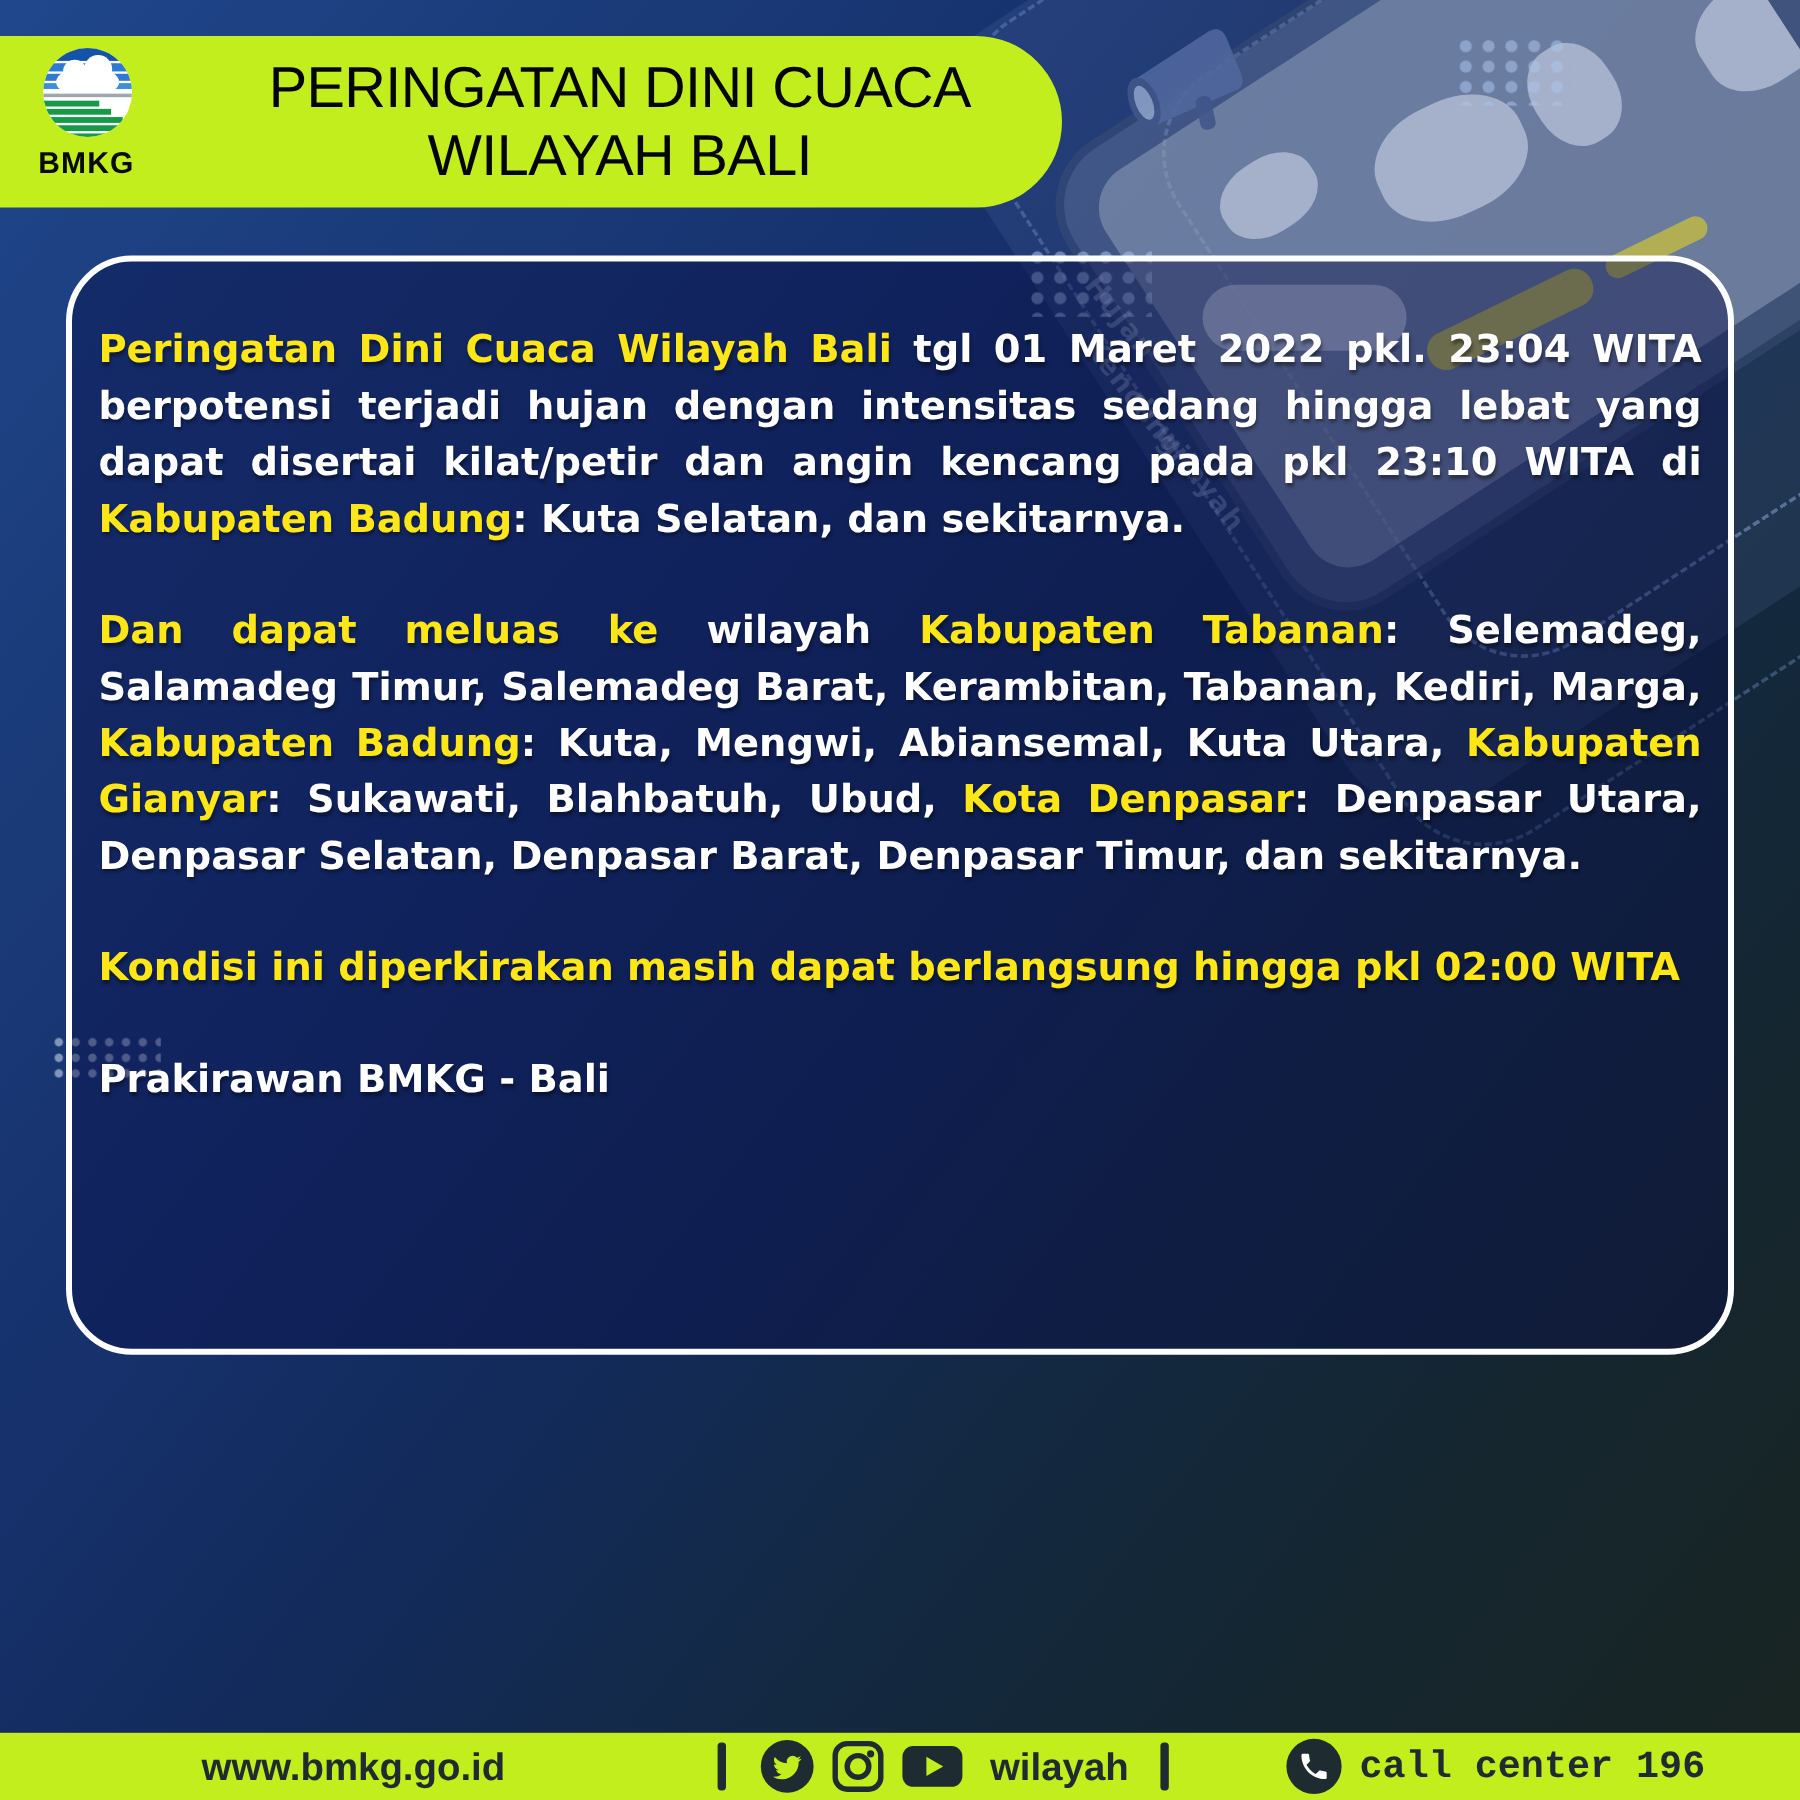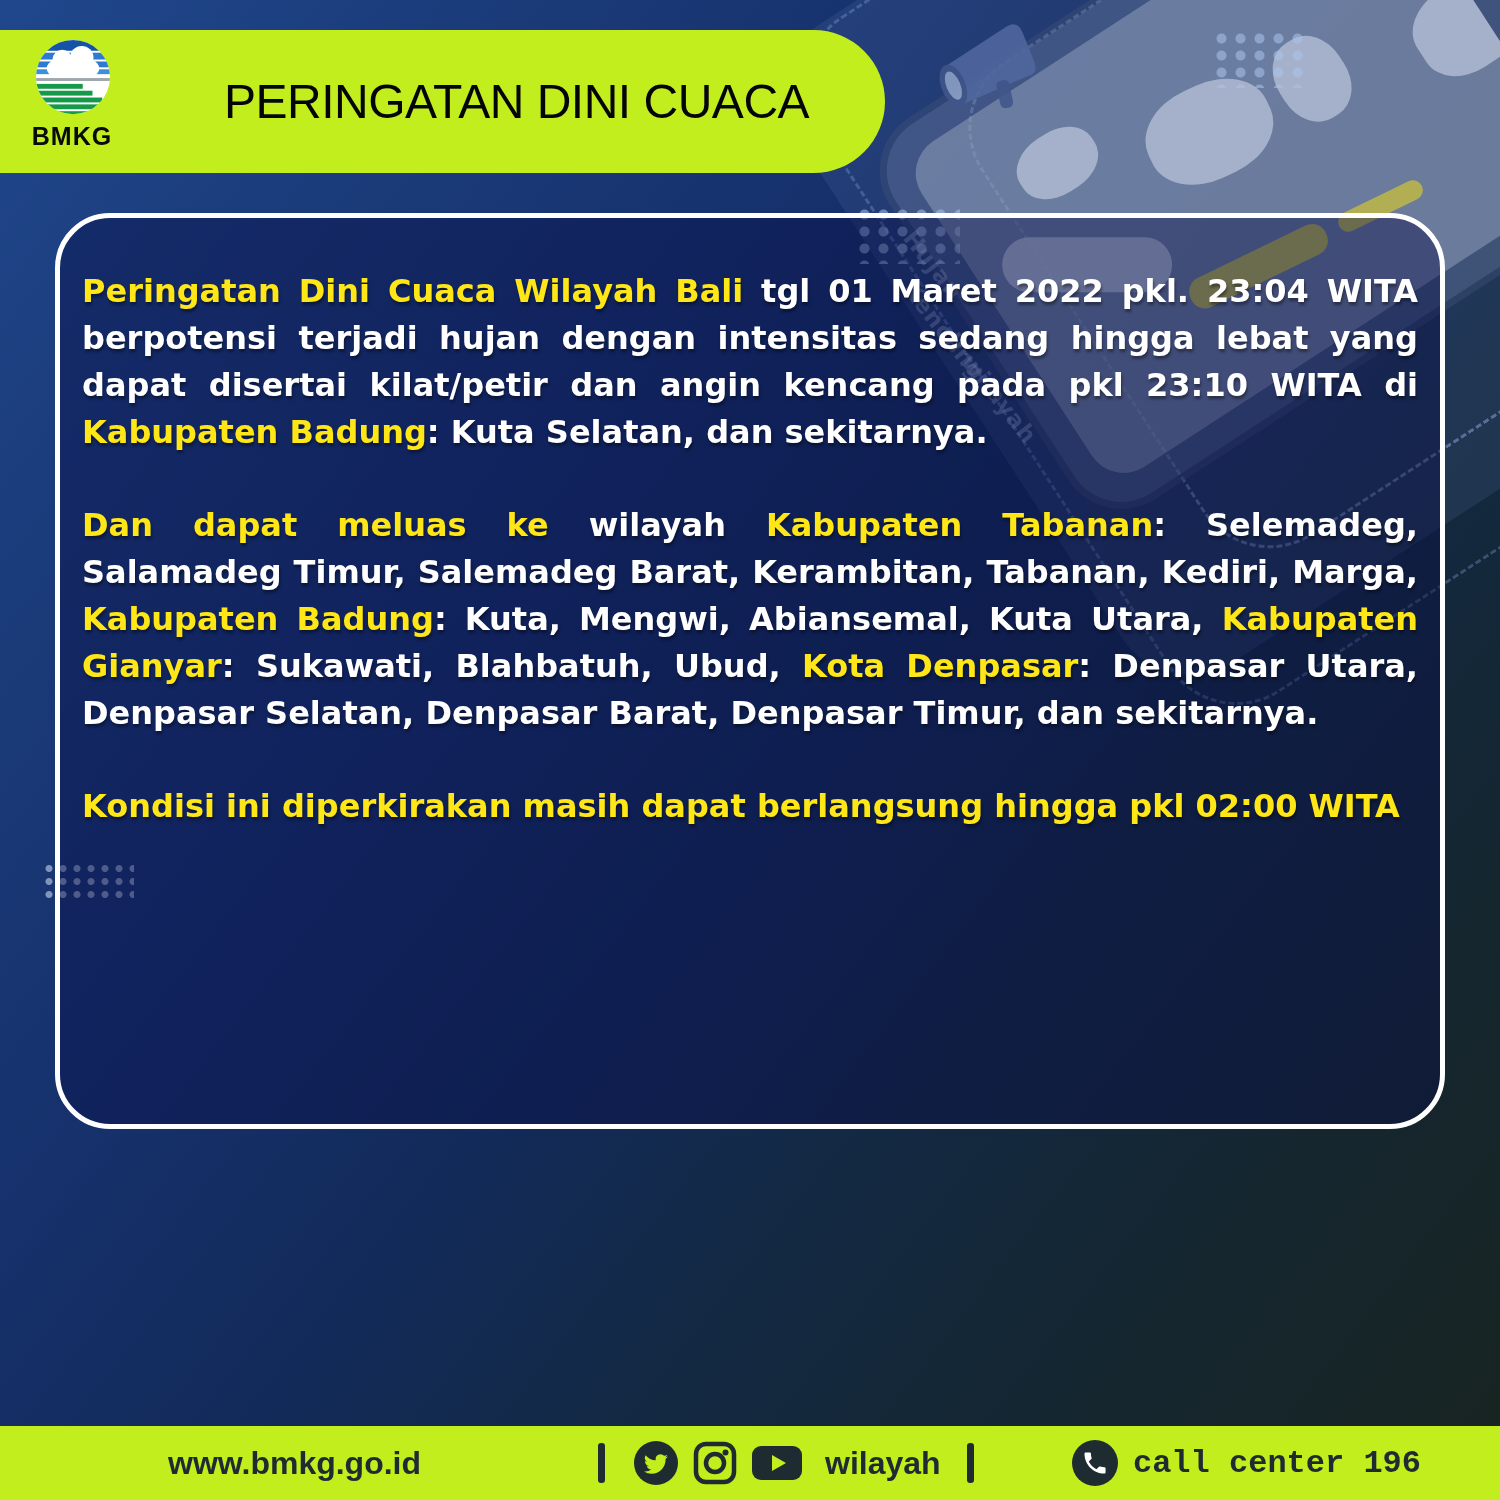--- a/index.html
+++ b/index.html
@@ -54,21 +54,21 @@
   
   .alert-box{position:absolute;left:55px;top:213px;width:1390px;height:916px;z-index:2;
     box-sizing:border-box;border:5px solid #fff;border-radius:55px;
     background:rgba(10,14,72,.42);padding:50px 22px 0 22px;}
   .para{margin:0 0 46px 0;font-size:32px;line-height:47px;font-weight:bold;
     text-align:justify;color:var(--white);text-shadow:1px 3px 3px rgba(0,0,0,.4);}
   .para:last-child{margin-bottom:0;}
   .para .hl{color:var(--yellow);}
   .para .wt{color:var(--white);}
   
-  .footer{position:absolute;left:0;bottom:0;width:100%;height:74px;z-index:3;background:var(--green);
+  .footer{position:absolute;left:0;bottom:0;width:100%;height:56px;z-index:3;background:var(--green);
     display:flex;align-items:center;color:var(--ink);
     font-family:"Liberation Sans",sans-serif;font-weight:bold;font-size:32px;}
   .f-web{margin-left:168px;}
   .f-sp1{flex:1;} .f-sp2{flex:.55;}
   .f-sep{width:7px;height:40px;background:var(--ink);border-radius:3px;}
   .icons{display:flex;align-items:center;gap:13px;margin:0 22px 0 28px;}
   .f-handle{margin-right:26px;}
   .f-phone{margin:0 14px 0 0;display:flex;}
   .f-call{margin-right:79px;white-space:nowrap;font-family:Liberation Mono, monospace;}
 </style>
@@ -130,28 +130,30 @@
           <rect x="0" y="54" width="60" height="5" fill="#169a4a"></rect>
           <rect x="0" y="61" width="70" height="5" fill="#169a4a"></rect>
           <rect x="0" y="68" width="80" height="5" fill="#169a4a"></rect>
           <rect x="0" y="75" width="80" height="8" fill="#169a4a"></rect>
         </g>
       </svg>
       <div class="logo-label">BMKG</div>
     </div>
     <div class="titles">
       <div class="title-line">PERINGATAN DINI CUACA</div>
+      <div class="title-line">WILAYAH BALI</div>
     </div>
   </header>
 
   <main class="alert-box">
     <div>
         <p class="para"><span class="hl">Peringatan Dini Cuaca Wilayah Bali</span><span class="wt"> tgl 01 Maret 2022 pkl. 23:04 WITA berpotensi terjadi hujan dengan intensitas sedang hingga lebat yang dapat disertai kilat/petir dan angin kencang pada pkl 23:10 WITA di </span><span class="hl">Kabupaten Badung</span><span class="wt">: Kuta Selatan, dan sekitarnya.</span></p>
         <p class="para"><span class="hl">Dan dapat meluas ke</span><span class="wt"> wilayah </span><span class="hl">Kabupaten Tabanan</span><span class="wt">: Selemadeg, Salamadeg Timur, Salemadeg Barat, Kerambitan, Tabanan, Kediri, Marga, </span><span class="hl">Kabupaten Badung</span><span class="wt">: Kuta, Mengwi, Abiansemal, Kuta Utara, </span><span class="hl">Kabupaten Gianyar</span><span class="wt">: Sukawati, Blahbatuh, Ubud, </span><span class="hl">Kota Denpasar</span><span class="wt">: Denpasar Utara, Denpasar Selatan, Denpasar Barat, Denpasar Timur, dan sekitarnya.</span></p>
         <p class="para"><span class="hl">Kondisi ini diperkirakan masih dapat berlangsung hingga pkl 02:00 WITA</span></p>
+        <p class="para"><span class="wt">Prakirawan BMKG - Bali</span></p>
       </div>
   </main>
 
   <footer class="footer">
     <span class="f-web">www.bmkg.go.id</span>
     <span class="f-sp1"></span>
     <span class="f-sep"></span>
     <span class="icons">
       <svg width="46" height="46" viewBox="0 0 46 46">
         <circle cx="23" cy="23" r="22" fill="#1e2b31"></circle>

